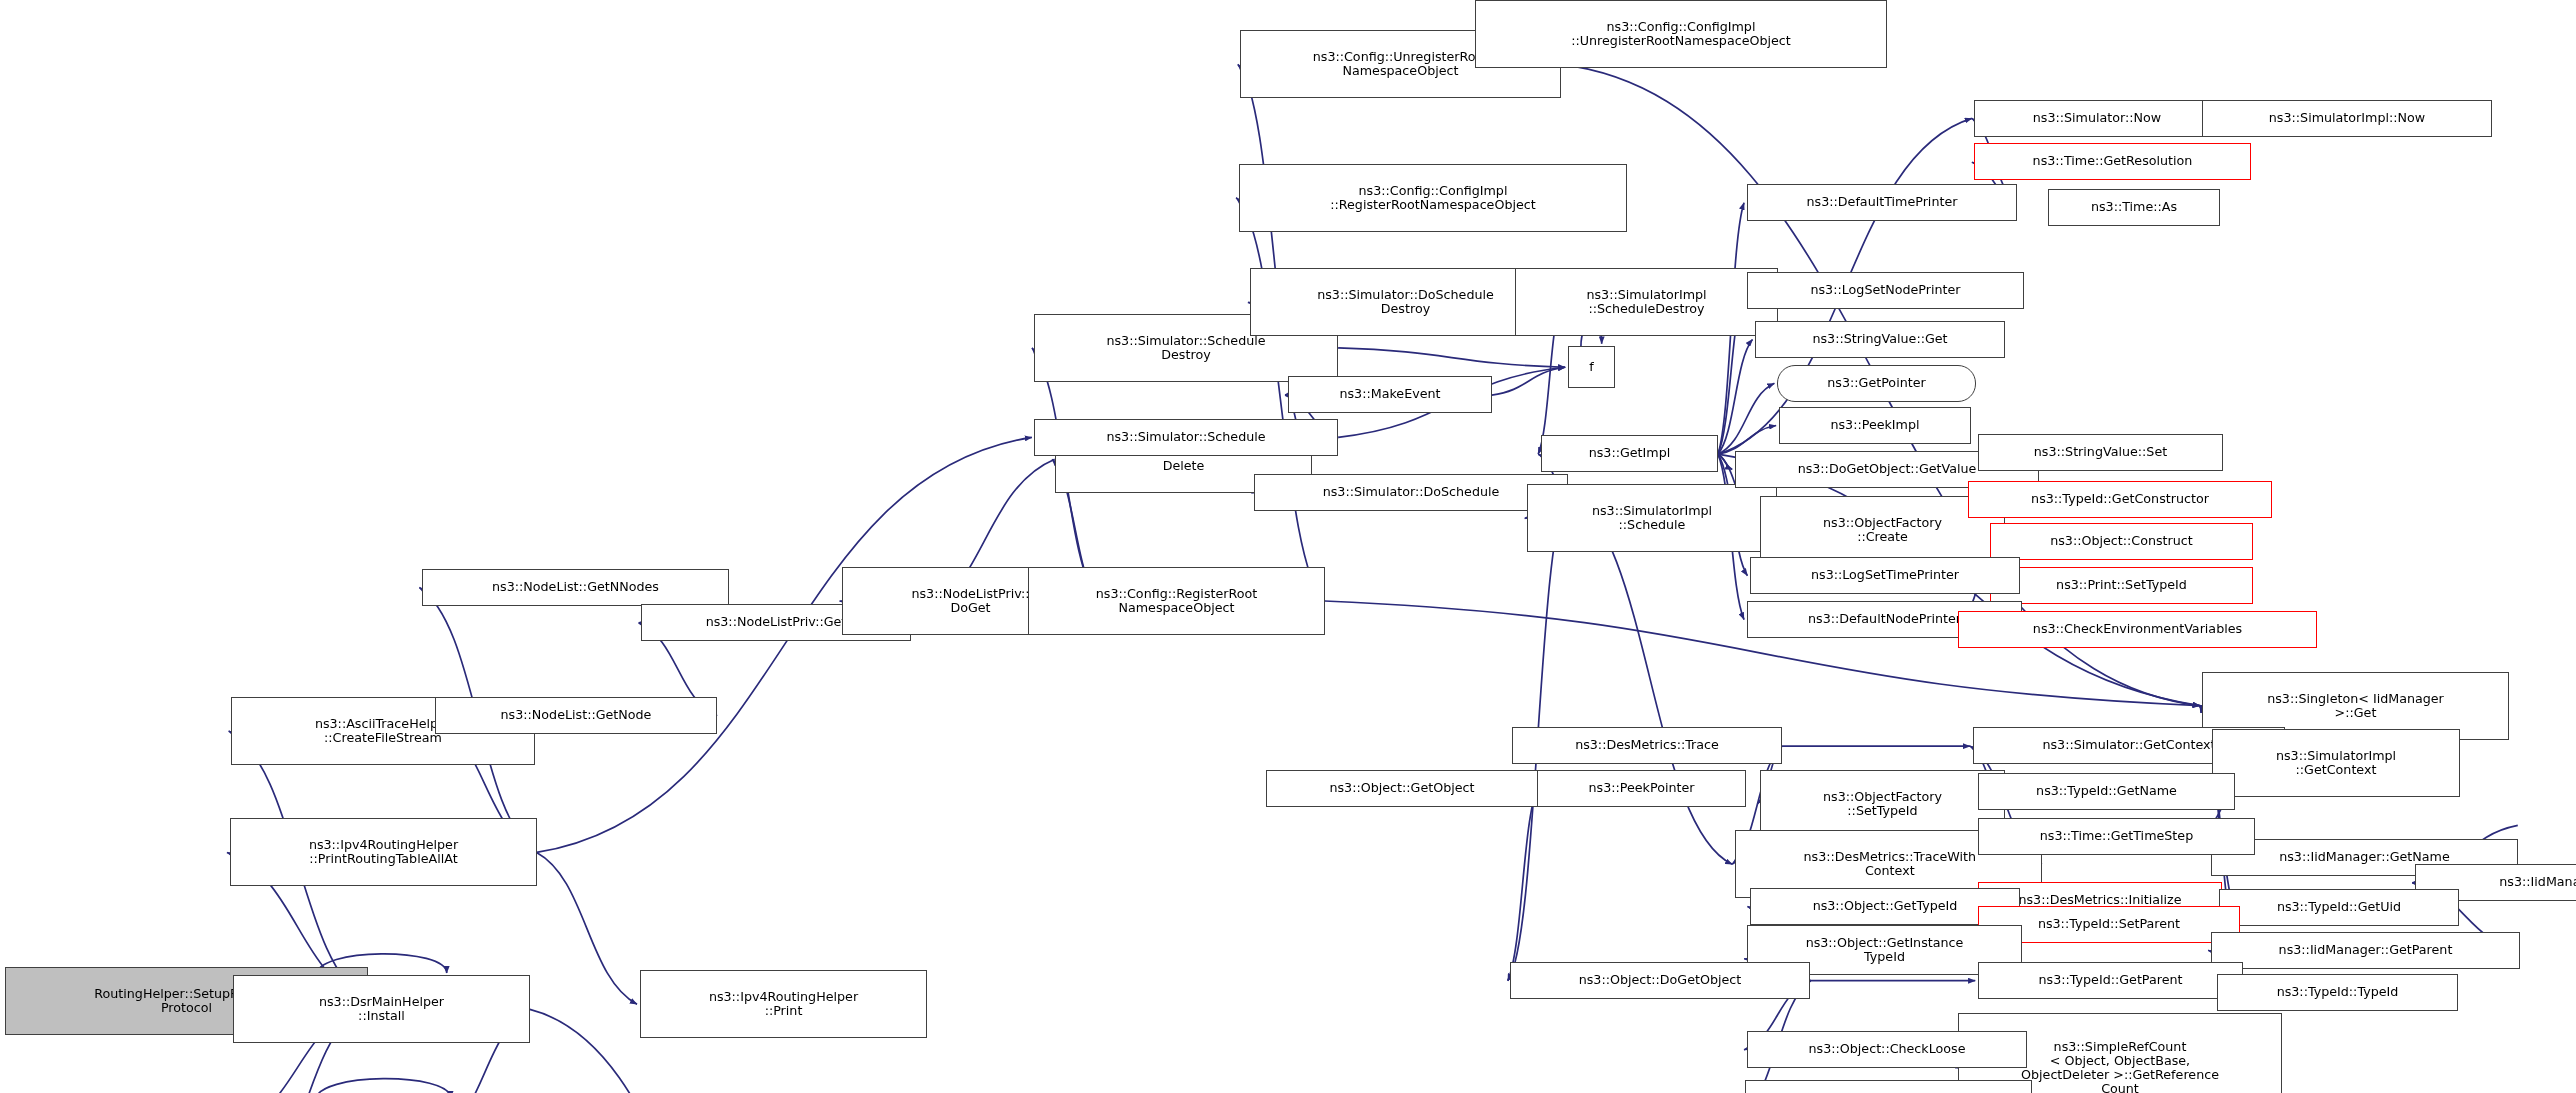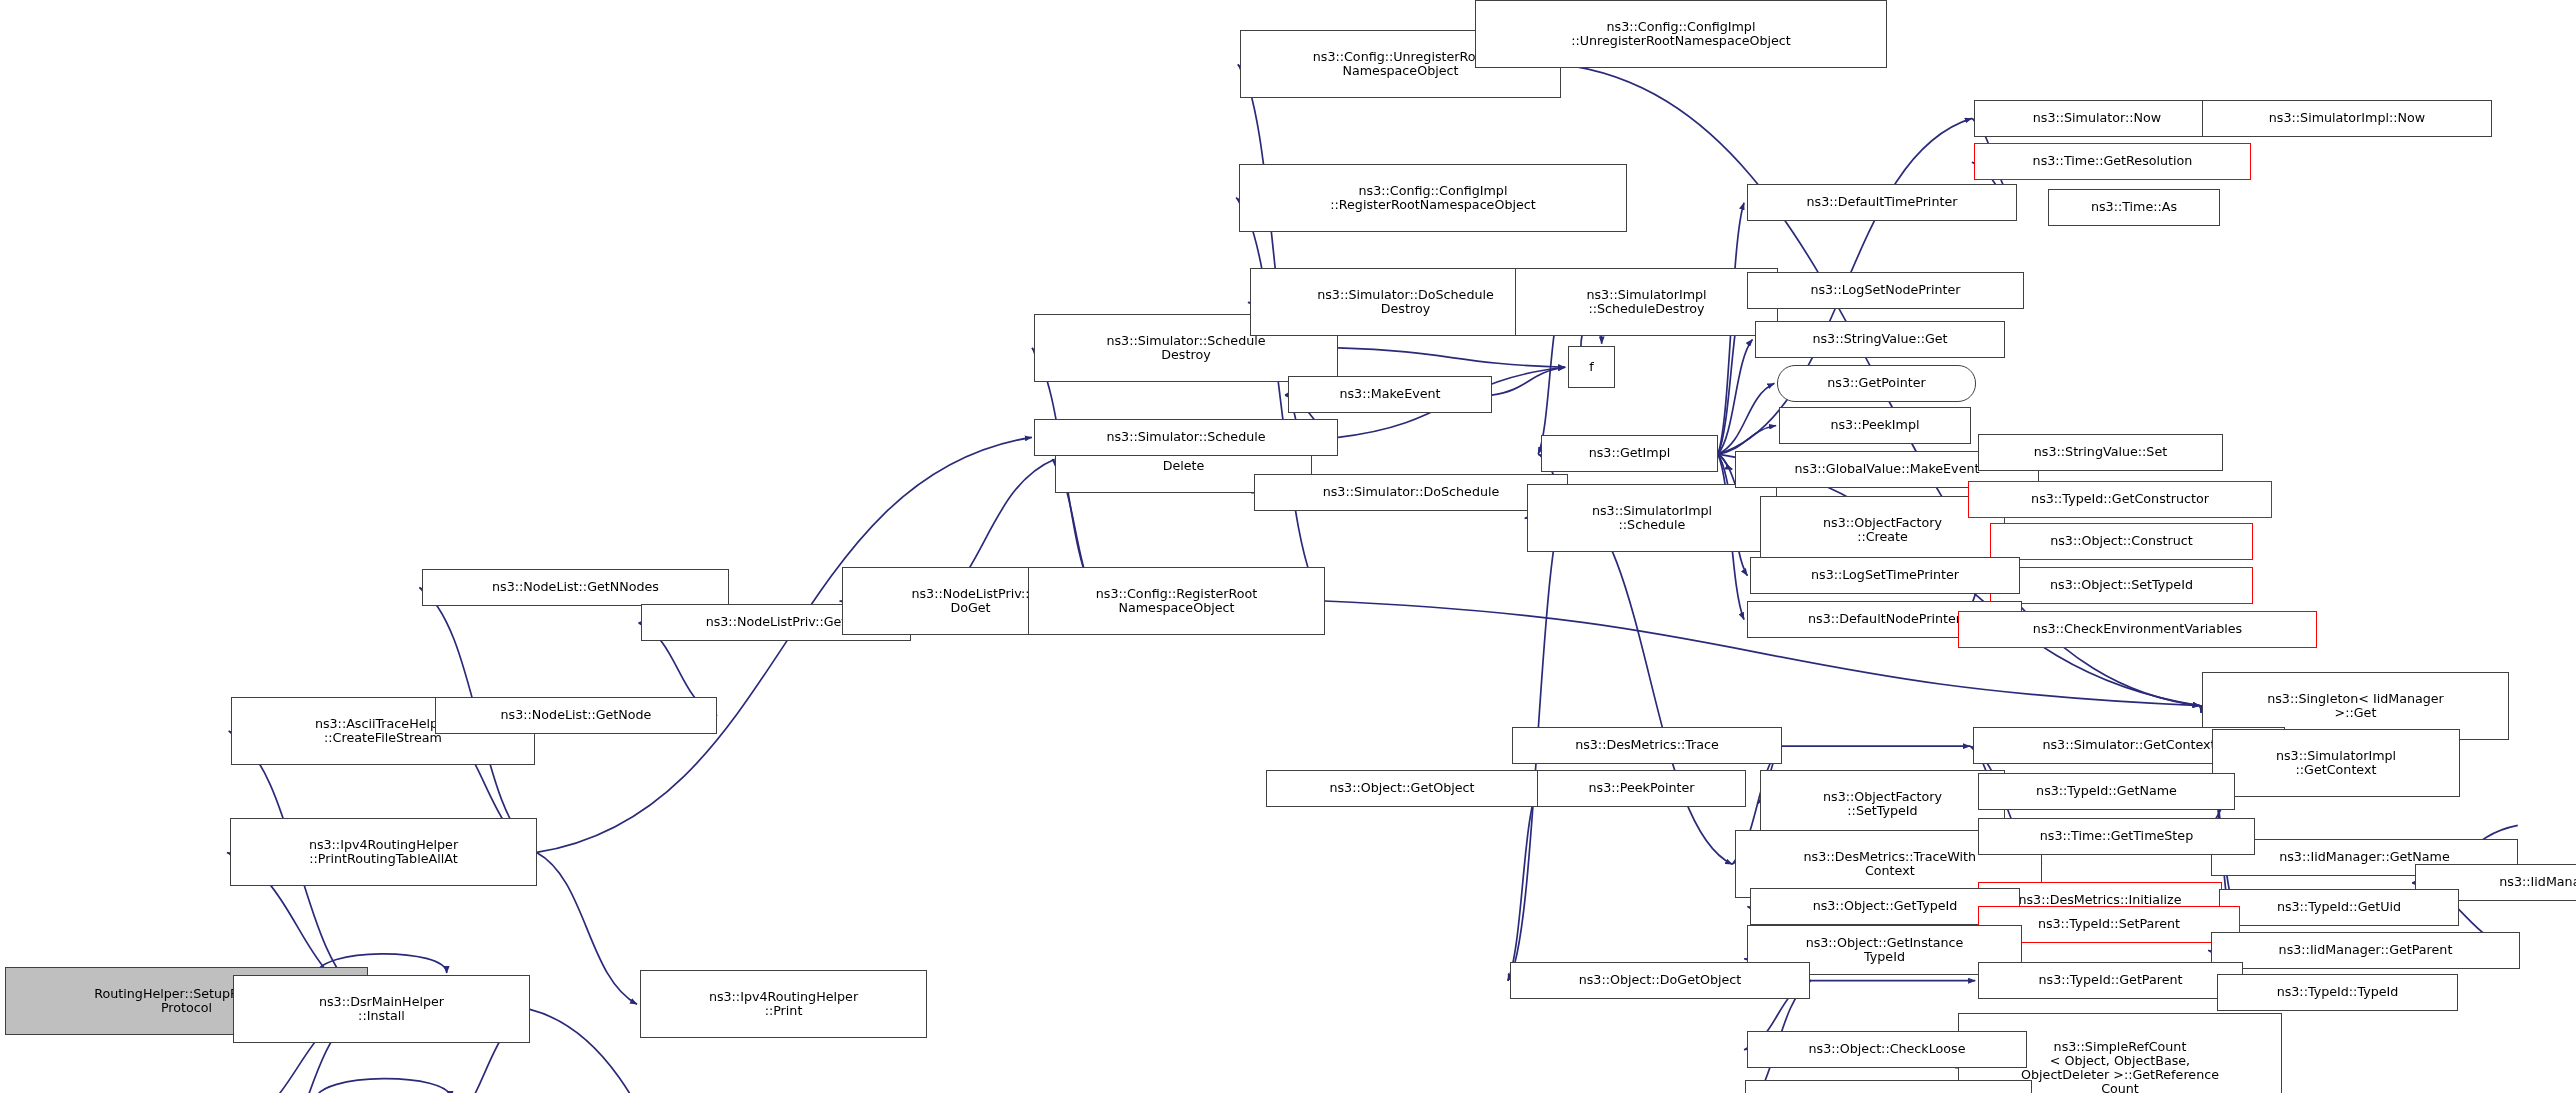--- a/index.html
+++ b/index.html
@@ -156,27 +156,27 @@
       <div class="node" style="left: 1541px; top: 435px; width: 177px; height: 37px;">ns3::GetImpl</div>
       <div class="node" style="left: 1974px; top: 100px; width: 246px; height: 37px;">ns3::Simulator::Now</div>
       <div class="node" style="left: 2202px; top: 100px; width: 290px; height: 37px;">ns3::SimulatorImpl::Now</div>
       <div class="node hl" style="left: 1974px; top: 143px; width: 277px; height: 37px;">ns3::Time::GetResolution</div>
       <div class="node" style="left: 1747px; top: 184px; width: 270px; height: 37px;">ns3::DefaultTimePrinter</div>
       <div class="node" style="left: 2010px; top: 189px; width: 172px; height: 37px; margin-left: 38px;">ns3::Time::As</div>
       <div class="node" style="left: 1747px; top: 272px; width: 277px; height: 37px;">ns3::LogSetNodePrinter</div>
       <div class="node" style="left: 1755px; top: 321px; width: 250px; height: 37px;">ns3::StringValue::Get</div>
       <div class="node" style="left: 1777px; top: 365px; width: 199px; height: 37px; border-radius: 18px;">ns3::GetPointer</div>
       <div class="node" style="left: 1779px; top: 407px; width: 192px; height: 37px;">ns3::PeekImpl</div>
-      <div class="node" style="left: 1735px; top: 451px; width: 304px; height: 37px;">ns3::GlobalValue::MakeEvent</div>
+      <div class="node" style="left: 1735px; top: 451px; width: 304px; height: 37px;">ns3::DoGetObject::GetValue</div>
       <div class="node" style="left: 1978px; top: 434px; width: 245px; height: 37px;">ns3::StringValue::Set</div>
       <div class="node" style="left: 1760px; top: 496px; width: 245px; height: 68px;">ns3::ObjectFactory
 ::Create</div>
       <div class="node hl" style="left: 1968px; top: 481px; width: 304px; height: 37px;">ns3::TypeId::GetConstructor</div>
       <div class="node hl" style="left: 1990px; top: 523px; width: 263px; height: 37px;">ns3::Object::Construct</div>
-      <div class="node hl" style="left: 1990px; top: 567px; width: 263px; height: 37px;">ns3::Object::SetTypeId</div>
+      <div class="node hl" style="left: 1990px; top: 567px; width: 263px; height: 37px;">ns3::Print::SetTypeId</div>
       <div class="node" style="left: 1750px; top: 557px; width: 270px; height: 37px;">ns3::LogSetTimePrinter</div>
       <div class="node" style="left: 1747px; top: 601px; width: 275px; height: 37px;">ns3::DefaultNodePrinter</div>
       <div class="node hl" style="left: 1958px; top: 611px; width: 359px; height: 37px;">ns3::CheckEnvironmentVariables</div>
       <div class="node" style="left: 2202px; top: 672px; width: 307px; height: 68px;">ns3::Singleton&lt; IidManager
 &gt;::Get</div>
       <div class="node" style="left: 1512px; top: 727px; width: 270px; height: 37px;">ns3::DesMetrics::Trace</div>
       <div class="node" style="left: 1973px; top: 727px; width: 312px; height: 37px;">ns3::Simulator::GetContext</div>
       <div class="node" style="left: 2212px; top: 729px; width: 248px; height: 68px;">ns3::SimulatorImpl
 ::GetContext</div>
       <div class="node" style="left: 1266px; top: 770px; width: 272px; height: 37px;">ns3::Object::GetObject</div>

